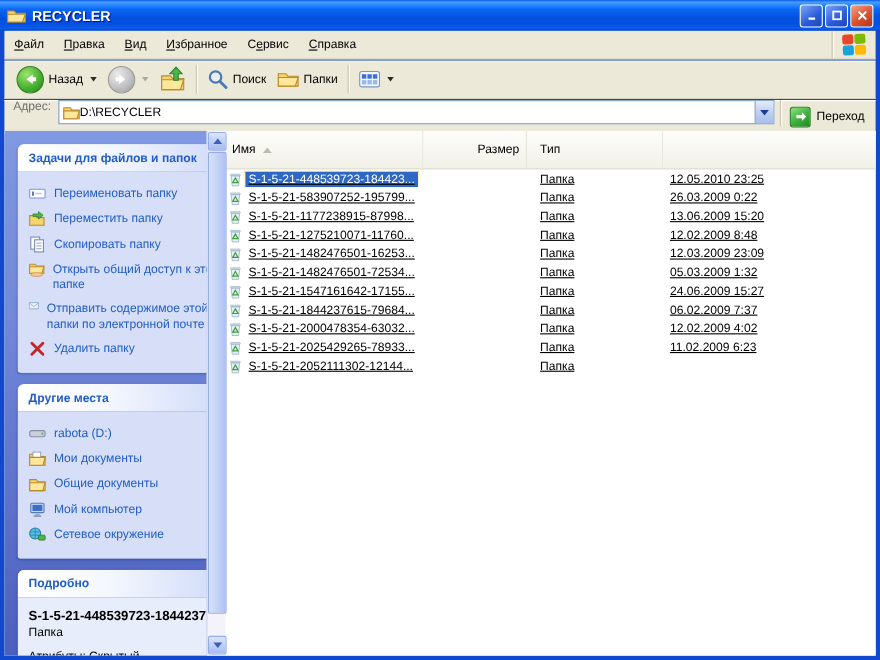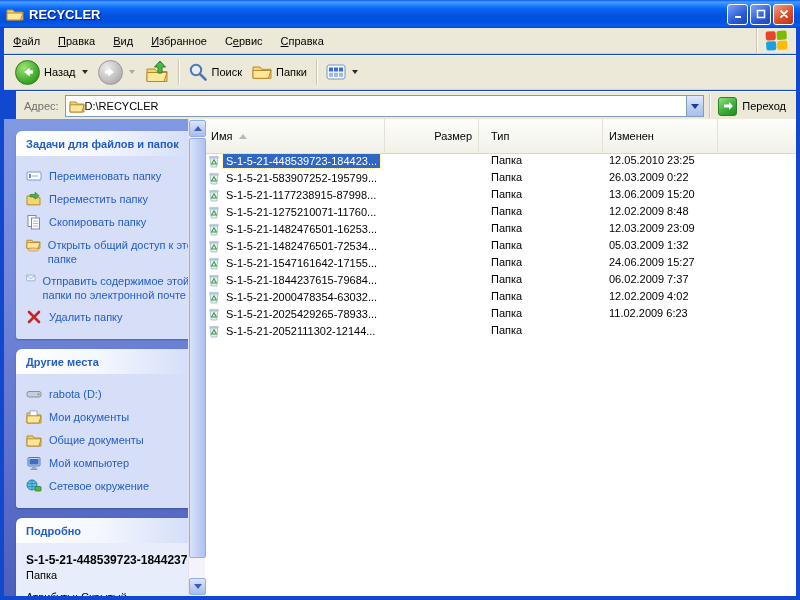--- a/index.html
+++ b/index.html
@@ -39,22 +39,22 @@
   .circ.back { background:radial-gradient(circle at 35% 30%,#9CE46E,#3DA829 65%,#257F18); border:1px solid #2E7A1F; }
   .circ.fwd  { background:radial-gradient(circle at 35% 30%,#EDEDED,#B9B9B9 65%,#969696); border:1px solid #9A9A9A; }
   .ddown { width:0; height:0; border-left:3px solid transparent; border-right:3px solid transparent; border-top:4px solid #2A2A2A; margin-left:2px; }
   .ddown.dis { border-top-color:#A8A8A8; }
   .sep { width:1px; height:26px; background:#C9C5B2; box-shadow:1px 0 0 #fff; margin:0 4px; }
   .ic16 { width:16px; height:16px; display:inline-block; }
   .ic20 { width:20px; height:20px; display:inline-block; }
   .ic24 { width:24px; height:24px; display:inline-block; }
 
   
-  .addressbar { position:absolute; left:12px; right:0; top:91px; height:31px; background:#ECE9D8;
-    border-bottom:1px solid #CFCBBA; box-shadow:0 1px 0 #fff inset; display:flex; align-items:center; padding:0 4px; }
+  .addressbar { position:absolute; left:0; right:0; top:91px; height:31px; background:#ECE9D8;
+    border-bottom:1px solid #CFCBBA; box-shadow:0 1px 0 #fff inset; display:flex; padding:0 4px; }
   .addr-label { color:#6F6F6F; padding:0 6px 0 4px; }
   .combo { flex:1; height:22px; background:#fff; border:1px solid #7F9DB9; display:flex; align-items:center; padding-left:3px; position:relative; }
   .combo .val { margin-left:0; flex:1; }
   .combo .drop { width:17px; height:20px; border-left:1px solid #7F9DB9;
      background:linear-gradient(180deg,#E3EBFB,#BFD0F2 50%,#A8BEEC); display:flex; align-items:center; justify-content:center; }
   .drop i { width:0;height:0;border-left:4px solid transparent;border-right:4px solid transparent;border-top:5px solid #1C3C9C; }
   .gosep { width:1px; height:24px; background:#C9C5B2; box-shadow:1px 0 0 #fff; margin:0 5px; }
   .gobtn { display:flex; align-items:center; gap:5px; padding:2px 6px 2px 3px; }
   .goicon { width:19px; height:19px; border-radius:3px; border:1px solid #2C7F2C;
     background:linear-gradient(145deg,#8FE47E,#3DAE3D 55%,#228A22); display:flex; align-items:center; justify-content:center; }
@@ -94,21 +94,21 @@
   .filelist { flex:1; background:#fff; overflow:hidden; }
   .fl-head { display:flex; height:35px; }
   .hc { border-right:1px solid #E2E1D5; border-bottom:1px solid #D8D7C9;
     background:linear-gradient(180deg,#FDFDFB,#F2F1E8); display:flex; align-items:center; padding:0 6px; }
   .hc.name { width:180px; } .hc.size { width:94px; justify-content:flex-end; }
   .hc.type { width:124px; padding-left:12px; } .hc.mod { width:115px; padding-left:6px; }
   .hc.fill { flex:1; border-right:none; }
   .sort-asc { width:0; height:0; border-left:4px solid transparent; border-right:4px solid transparent;
     border-bottom:5px solid #B9BDAE; margin-left:7px; }
   .fl-row { display:flex; height:17px; align-items:center; }
-  .c { height:17px; display:flex; align-items:flex-start; }
+  .c { height:17px; display:flex; align-items:center;text-decoration:underline; }
   .c.name { width:180px; padding-left:2px; }
   .c.size { width:94px; justify-content:flex-end; padding-right:8px; }
   .c.type { width:124px; padding-left:12px; }
   .c.mod  { width:115px; padding-left:6px; }
   .fico { width:14px; height:14px; margin-right:2px; flex:none; }
   .ntext { padding:1px 3px; white-space:nowrap; }
   .fl-row.sel .ntext { background:#2F67C4; color:#fff; outline:1px dotted #F8E9A0; }
 </style>
 </head>
 <body>
@@ -396,23 +396,20 @@
         <div class="hc name">
           <span>Имя</span>
           <span class="sort-asc"></span>
         </div>
         <div class="hc size">
             <span>Размер</span>
           </div>
         <div class="hc type">
             <span>Тип</span>
           </div>
-        <div class="hc mod">
-            <span>Изменен</span>
-          </div>
         <div class="hc fill"></div>
       </div>
       <div id="rows">
   <div class="fl-row sel">
     <div class="c name">
       <span class="fico">
         <svg viewBox="0 0 14 14">
                   <rect x="2.6" y="2.4" width="8.8" height="1.6" rx=".5" fill="#D4E2EE" stroke="#93AEC2" stroke-width=".6"></rect>
                   <path d="M3.2 4 h7.6 l-.9 9 H4.1 Z" fill="#E6EFF5" stroke="#93AEC2" stroke-width=".7"></path>
                   <path d="M7 5.8 L9.4 10 H4.6 Z" fill="none" stroke="#3C9E3C" stroke-width="1.1"></path>

